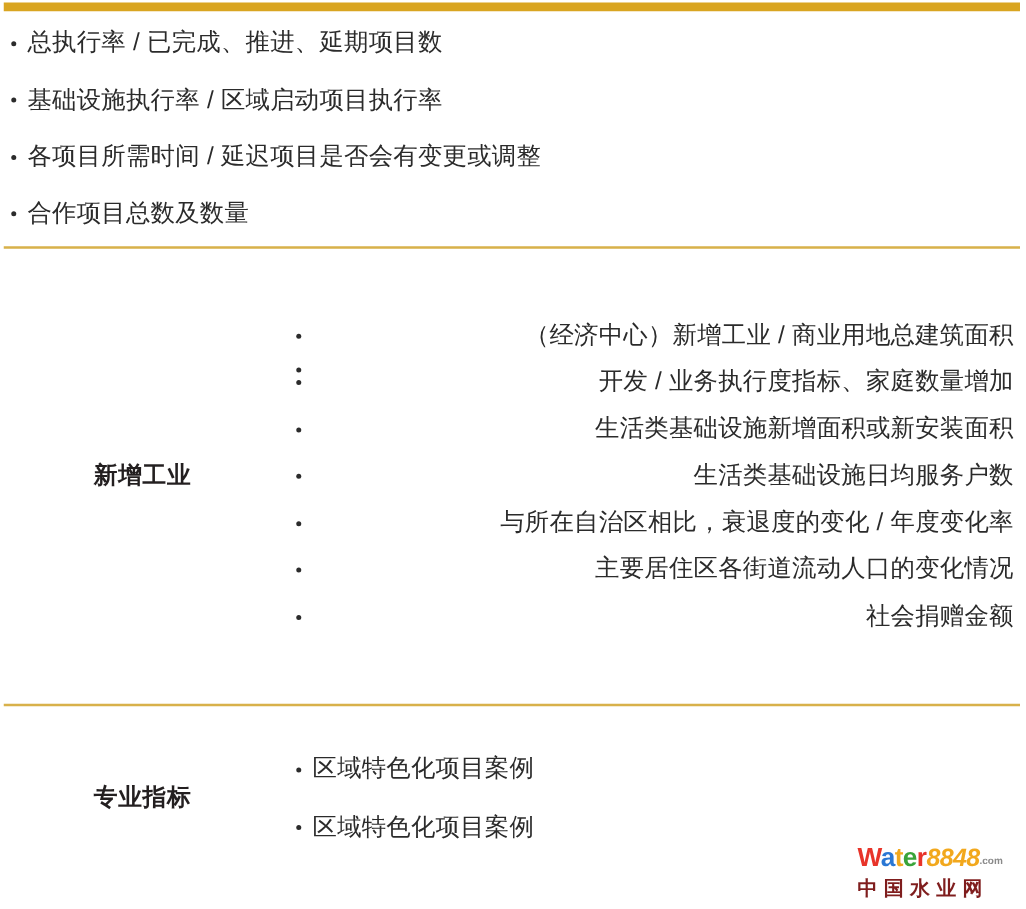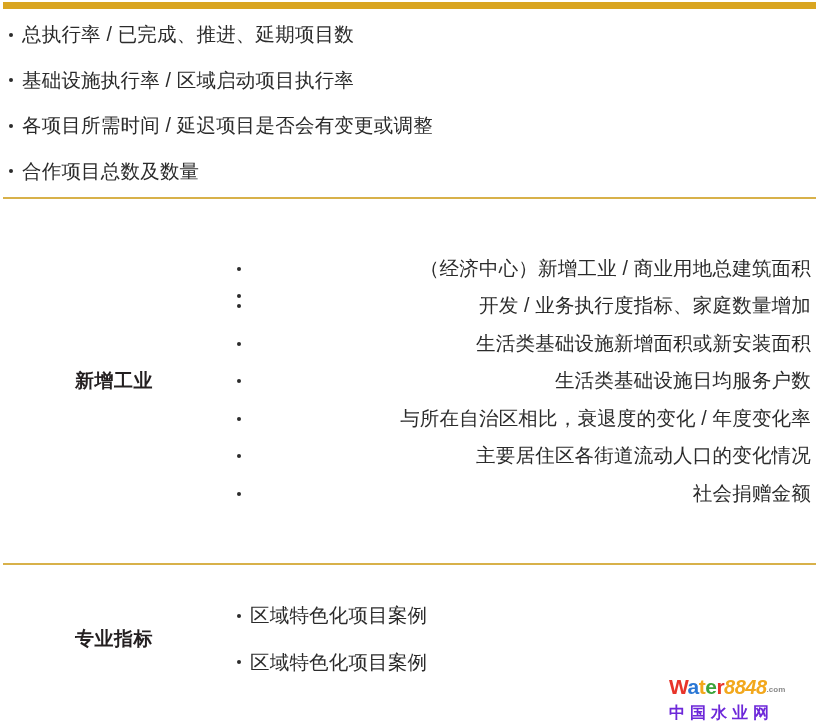--- a/index.html
+++ b/index.html
@@ -95,21 +95,21 @@
   #section-0 .bullet-item { margin: 0 0 26px 0; }
   #section-0 .bullet-item:last-child { margin-bottom: 0; }
   #section-1 .bullet-item { margin: 0 0 18px 0; text-align: right; }
   #section-1 .bullet-item:last-child { margin-bottom: 0; }
   #section-2 .bullet-item { margin: 0 0 27px 0; }
   #section-2 .bullet-item:last-child { margin-bottom: 0; }
 
   
   .watermark {
     position: absolute;
-    right: 20px;
+    right: 3px;
     top: 676px;
     width: 132px;
     height: 48px;
     text-align: left;
     user-select: none;
   }
   .wm-word {
     font-size: 21px;
     font-weight: bold;
     line-height: 22px;
@@ -132,21 +132,21 @@
   }
   .wm-dom {
     color: #8a8a8a;
     font-size: 8px;
     font-weight: bold;
     font-style: normal;
     vertical-align: 2px;
     letter-spacing: 0px;
   }
   .wm-cn {
-    color: #6d28d9;
+    color: #7f1d1d;
     font-size: 16px;
     font-weight: bold;
     letter-spacing: 5px;
     line-height: 20px;
     margin-top: 2px;
     white-space: nowrap;
     font-family: "Liberation Sans", "DejaVu Sans", sans-serif;
   }
 </style>
 </head>

